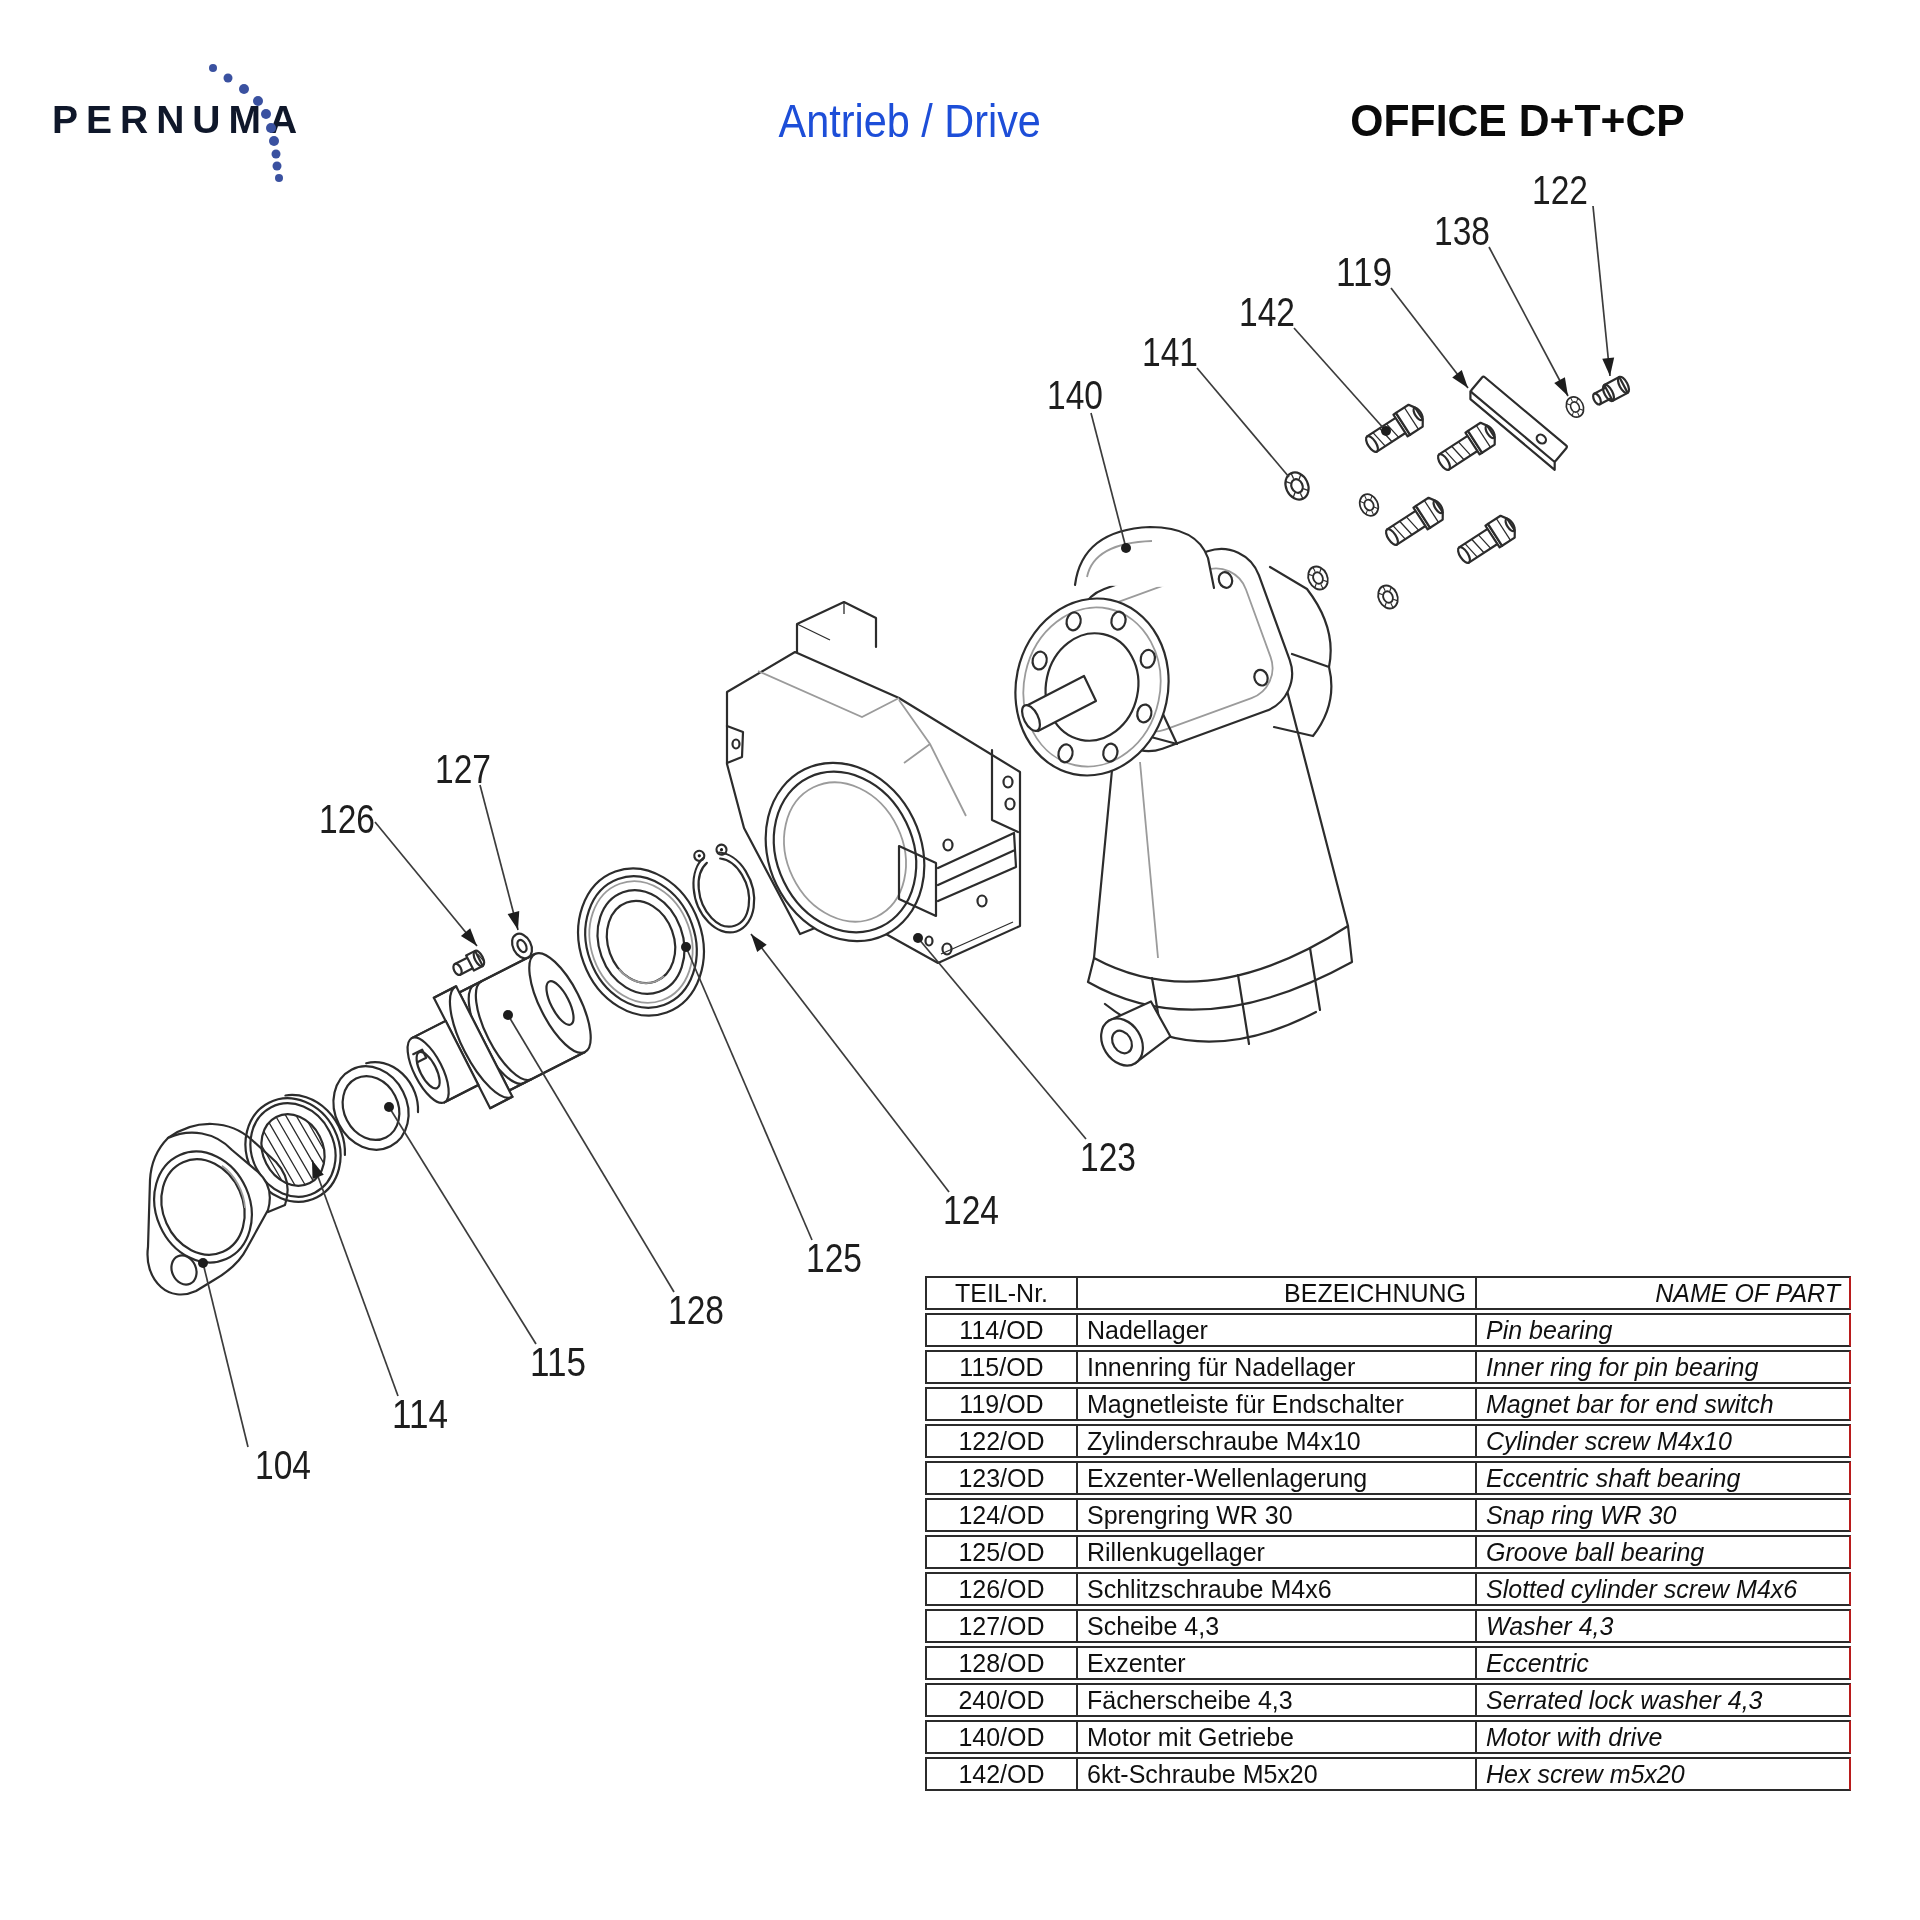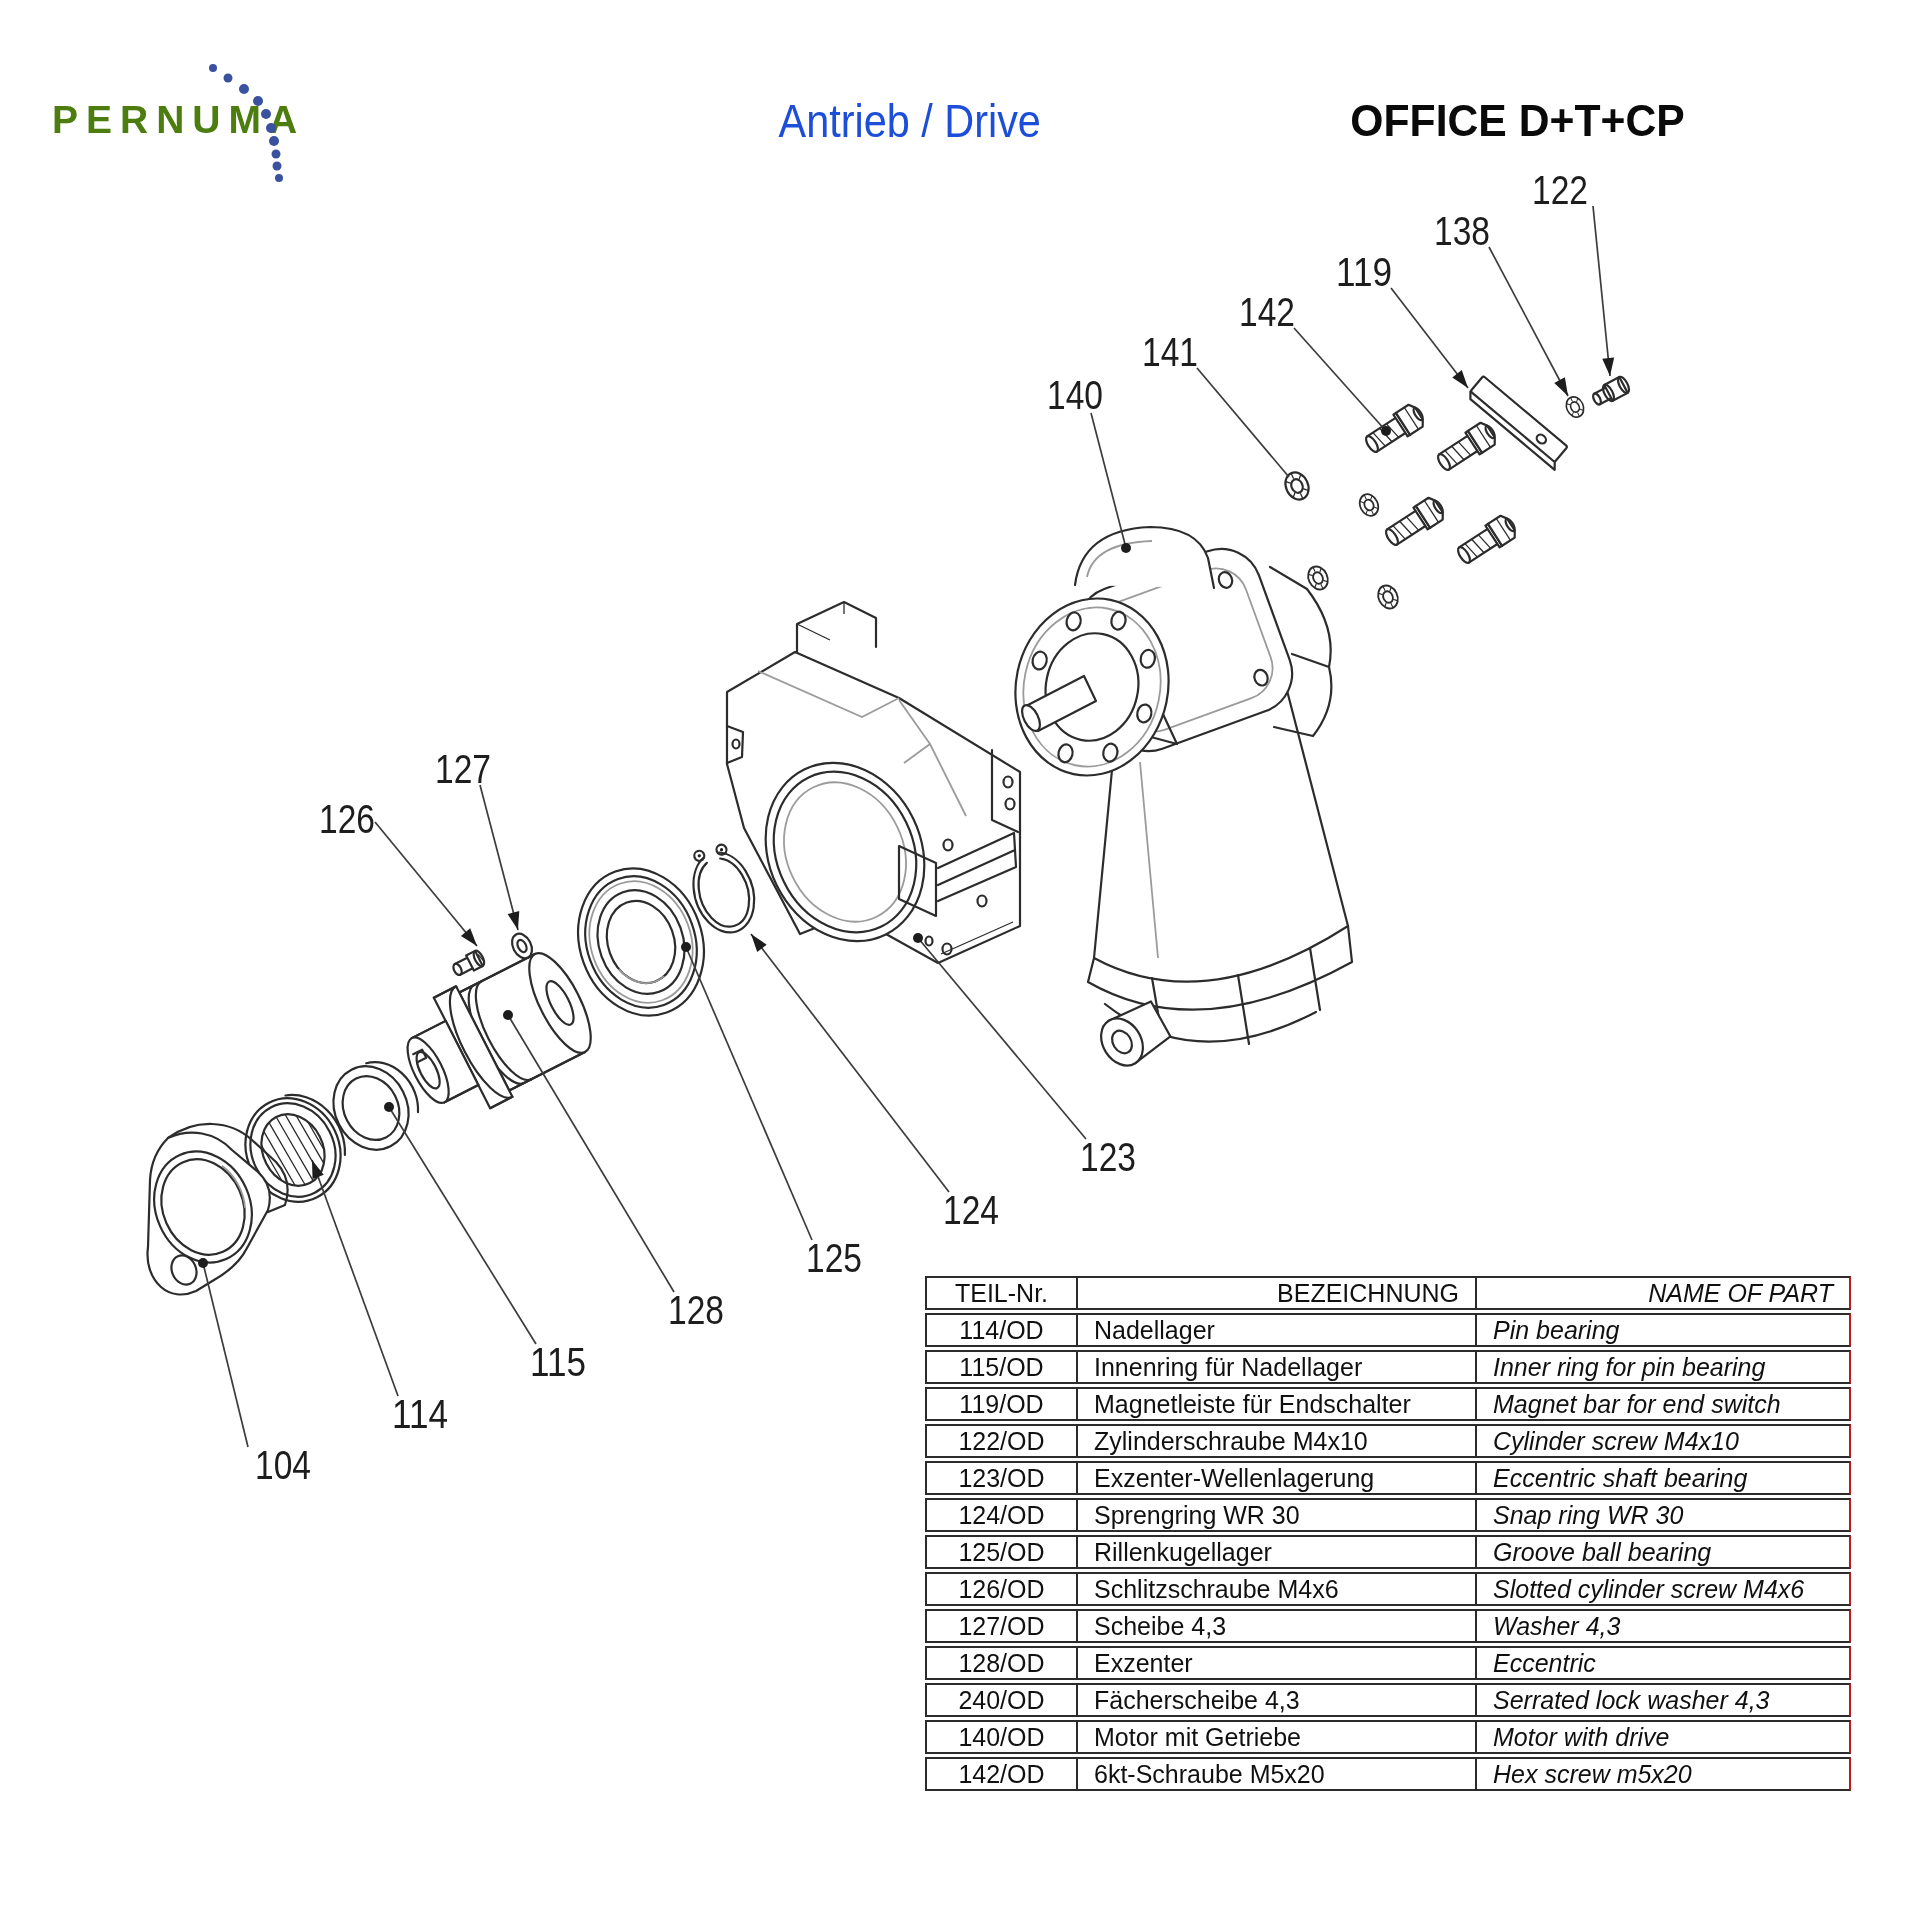--- a/index.html
+++ b/index.html
@@ -1,38 +1,38 @@
 <!DOCTYPE html>
 <html><head>
 <meta charset="utf-8">
 <style>
   html,body{margin:0;padding:0;background:#fff;}
   #page{position:relative;width:1920px;height:1920px;background:#fff;overflow:hidden;
         font-family:"Liberation Sans",sans-serif;color:#111;}
   
   #logo-wrap{position:absolute;left:52px;top:98px;}
-  #logo-text{font-size:39px;font-weight:700;letter-spacing:8px;color:#4d7c0f;}
+  #logo-text{font-size:39px;font-weight:700;letter-spacing:8px;color:#0f172a;}
   #page-title{position:absolute;left:660px;top:94px;width:500px;text-align:center;
               font-size:46px;color:#1d4ed8;}
   #page-title span{display:inline-block;transform:scaleX(.9);transform-origin:center;}
   #product-name{position:absolute;left:1340px;top:96px;width:450px;text-align:left;
                 font-size:44px;font-weight:700;color:#0a0a0a;}
   #product-name span{display:inline-block;transform:scaleX(.97);transform-origin:right;}
   
   #diagram-svg{position:absolute;left:0;top:0;width:1920px;height:1920px;}
   #diagram-svg .ln{stroke:#2c2c2c;stroke-width:2.2;fill:none;stroke-linecap:round;stroke-linejoin:round;}
   #diagram-svg .lnw{stroke:#2c2c2c;stroke-width:2.2;fill:#fff;stroke-linecap:round;stroke-linejoin:round;}
   #diagram-svg .gy{stroke:#9b9b9b;stroke-width:1.8;fill:none;}
   #diagram-svg .thin{stroke:#2c2c2c;stroke-width:1.3;fill:none;}
   #diagram-svg text.part-label{font-family:"Liberation Sans",sans-serif;font-size:40px;fill:#1d1d1d;}
   #diagram-svg .leader{stroke:#3c3c3c;stroke-width:1.7;fill:none;}
   #diagram-svg .leader-end{fill:#1d1d1d;stroke:none;}
   
   #parts-table{position:absolute;left:925px;top:1273px;border-collapse:separate;border-spacing:0 3px;}
-  #parts-table td,#parts-table th{height:30px;font-size:25px;font-weight:400;padding:0 16px;
+  #parts-table td,#parts-table th{height:30px;font-size:25px;font-weight:400;padding:0 9px;
       vertical-align:middle;background:#fff;color:#101010;white-space:nowrap;
       border-top:2px solid #2b2b2b;border-bottom:2px solid #2b2b2b;}
   #parts-table td:first-child,#parts-table th:first-child{border-left:2px solid #2b2b2b;text-align:center;}
   #parts-table td+td,#parts-table th+th{border-left:2px solid #2b2b2b;}
   #parts-table td:last-child,#parts-table th:last-child{border-right:2px solid #b91c1c;font-style:italic;}
   #parts-table col.c1{width:151px;} #parts-table col.c2{width:399px;} #parts-table col.c3{width:376px;}
   #parts-table th{text-align:right;}
 </style>
 </head>
 <body>

